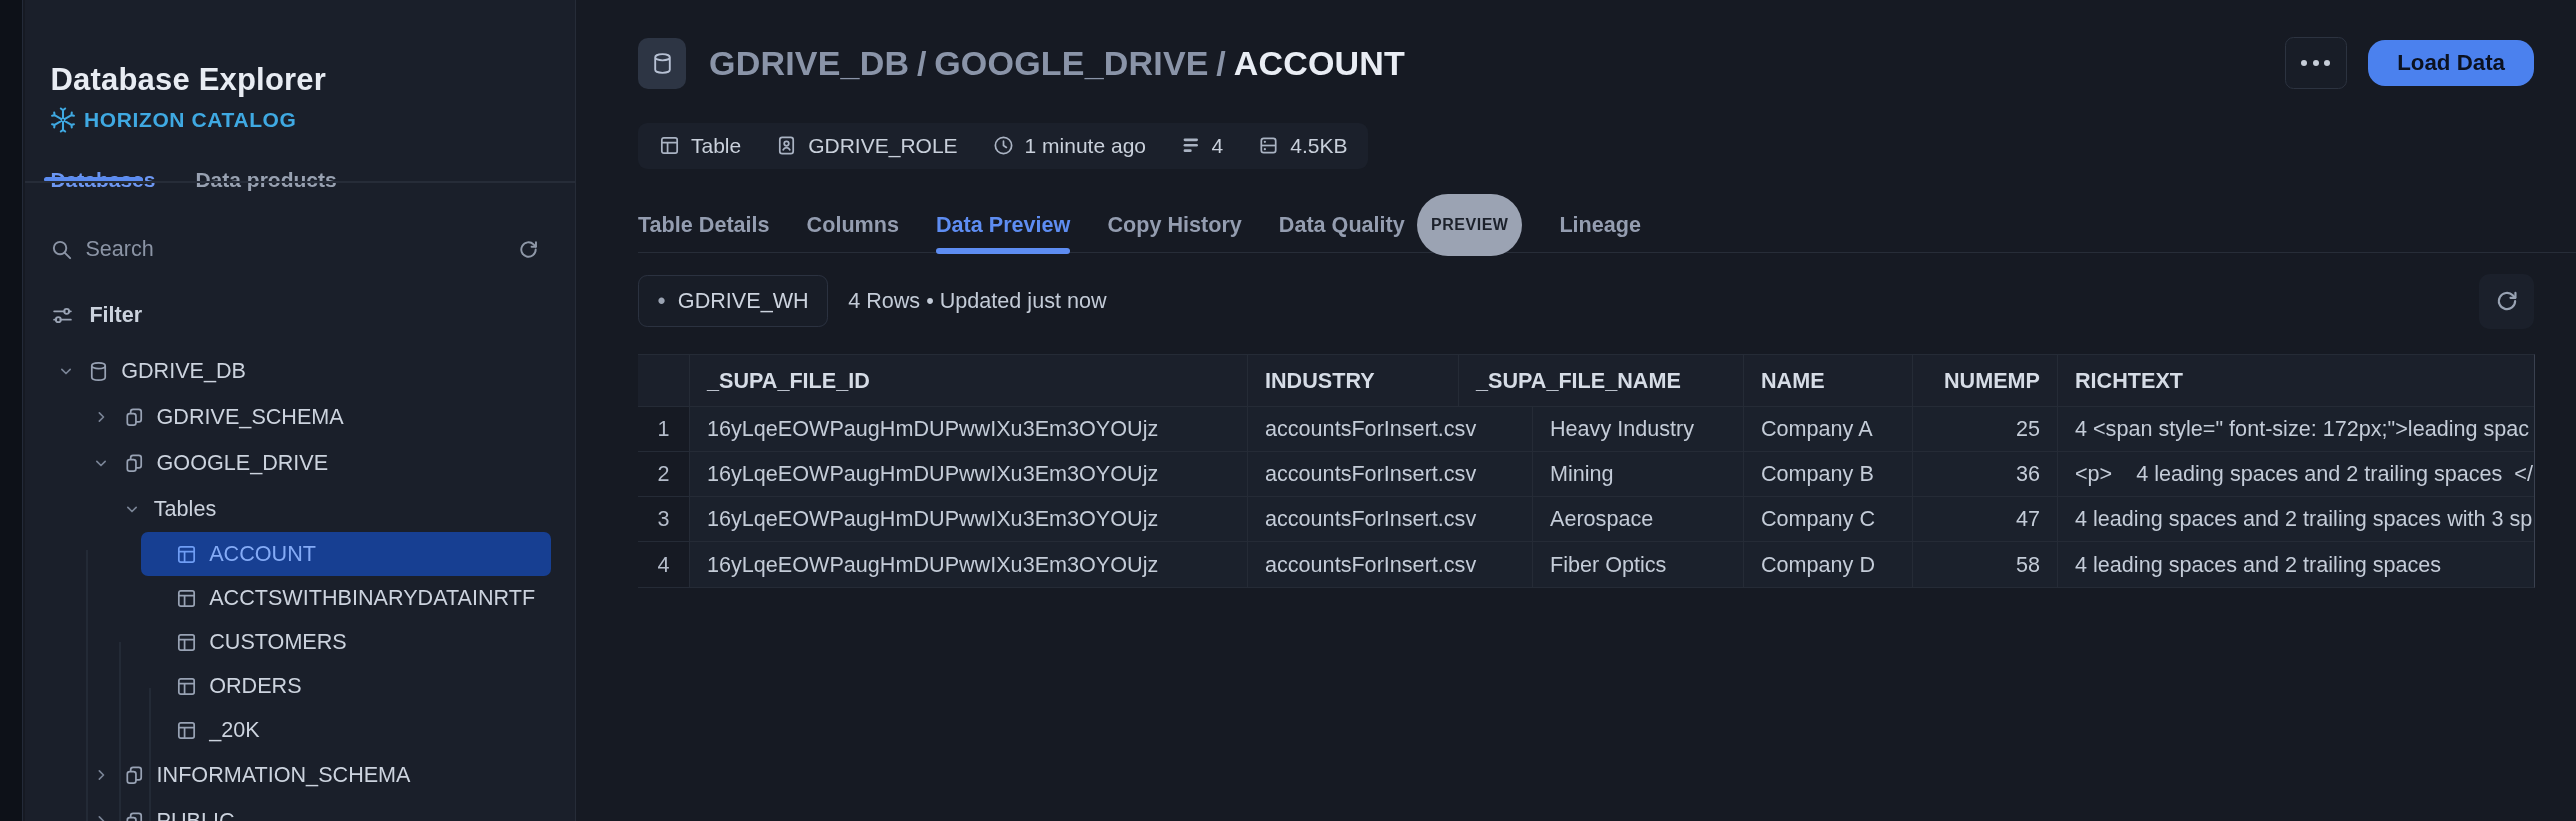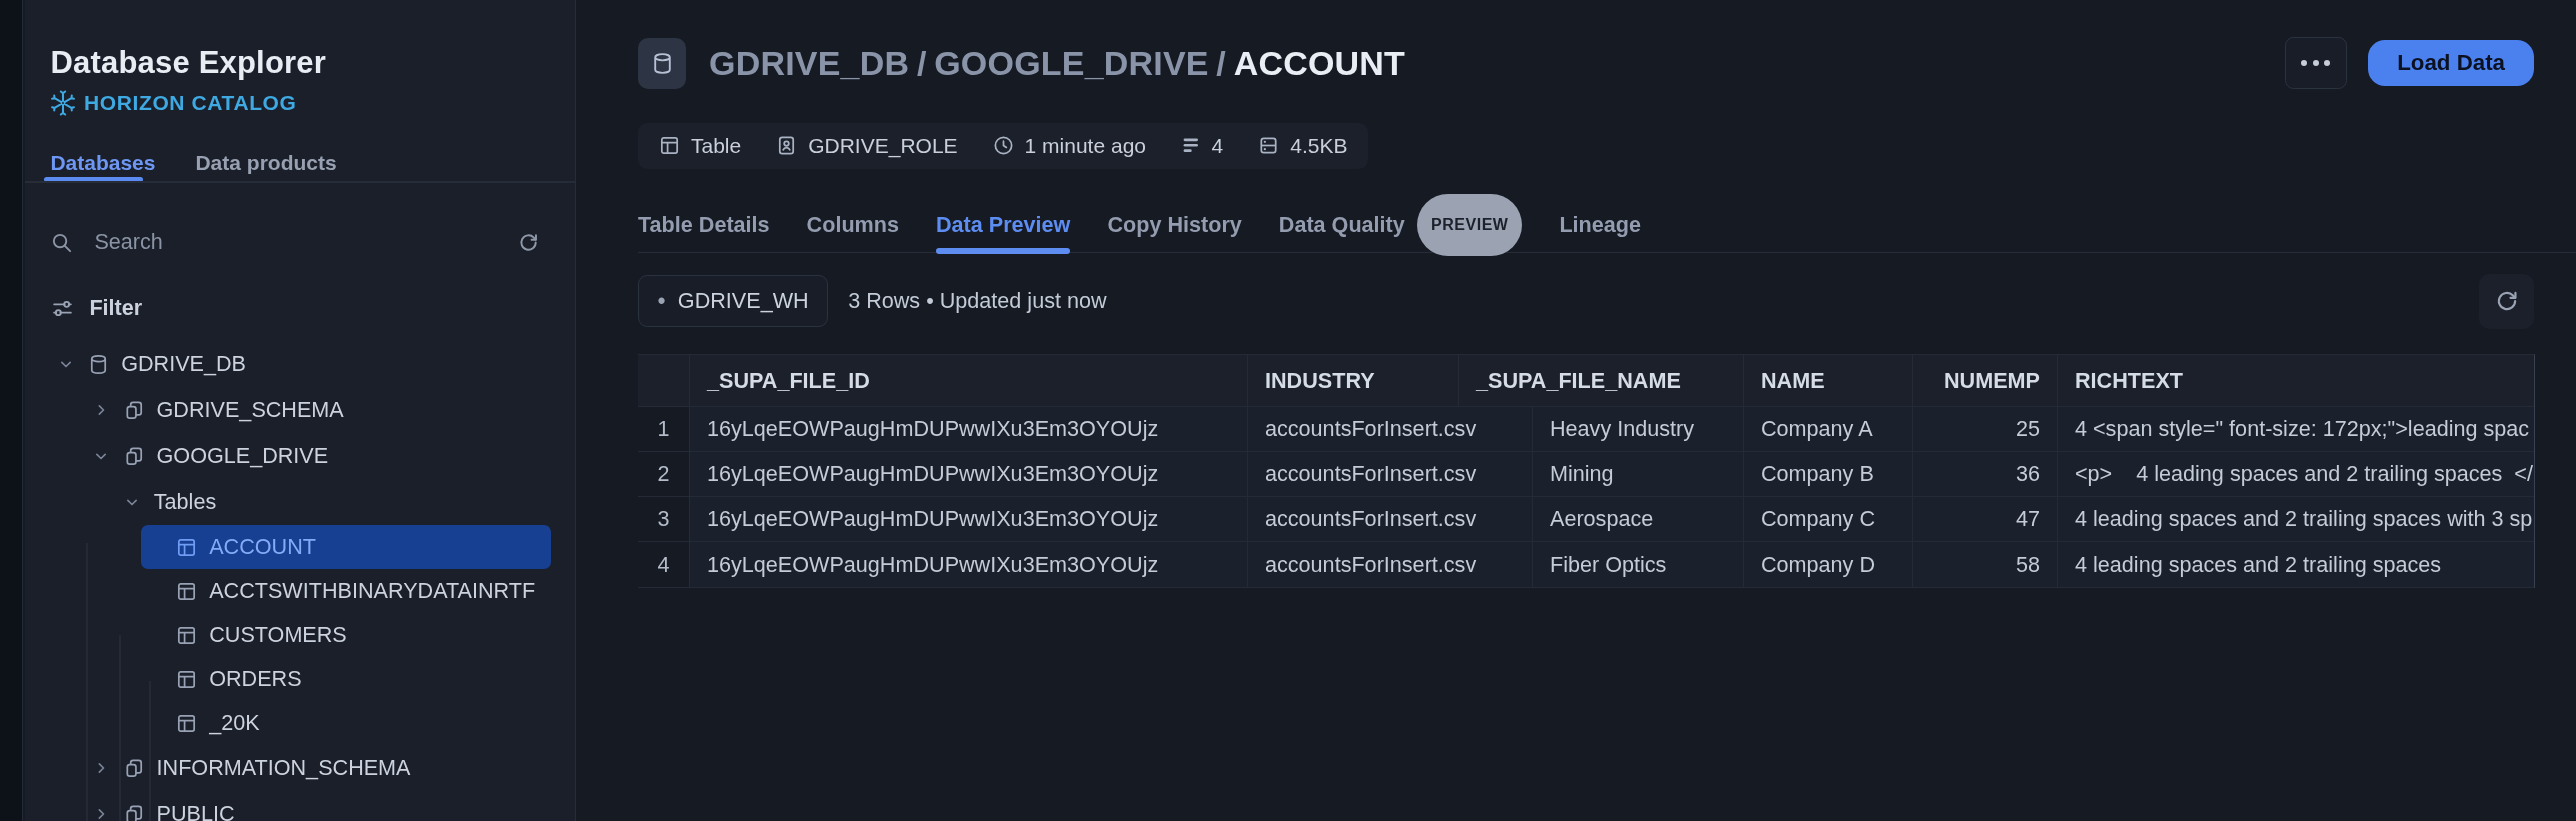--- a/index.html
+++ b/index.html
@@ -10,31 +10,31 @@
     position:relative;
   }
   svg { display:block; }
 
   
   .left-strip{ position:absolute; left:0; top:0; width:23px; height:821px;
     background:#0d1118; border-right:1.5px solid #232a38; }
   .sidebar{ position:absolute; left:25px; top:0; width:551px; height:821px;
     background:#1a1f2a; border-right:1.5px solid #262c38; }
   .sb-inner{ padding:0 0 0 25.4px; }
-  .sb-title{ font-size:31px; font-weight:700; color:#e8ecf3; margin-top:45px; letter-spacing:0.2px; }
+  .sb-title{ font-size:31px; font-weight:700; color:#e8ecf3; margin-top:62px; letter-spacing:0.2px; }
   .sb-sub{ display:flex; align-items:center; gap:7.7px; margin-top:9.2px;
     color:#3fa9e2; font-size:21px; font-weight:700; letter-spacing:0.6px; }
   .sb-tabs{ display:flex; gap:40px; margin-top:35px; font-size:21px; font-weight:600; }
   .sb-tab{ color:#98a1b1; padding-bottom:20px; cursor:pointer; }
   .sb-tab.active{ color:#6d97f2; }
   .sb-tabline{ position:absolute; left:0; right:0; top:181px; height:1.5px; background:#262c38; }
   .sb-underline{ position:absolute; left:19px; top:177px; width:99px; height:5.4px;
     border-radius:3.1px; background:#5b8bf0; }
 
-  .sb-search{ display:flex; align-items:center; gap:21px; margin-top:34px; color:#8b94a5; position:relative; }
+  .sb-search{ display:flex; align-items:center; gap:12px; margin-top:24px; color:#8b94a5; position:relative; }
   .sb-search input{ background:transparent; border:none; outline:none; color:#c6cdd9;
     font-size:21.6px; font-family:inherit; width:339px; }
   .sb-search input::placeholder{ color:#8b94a5; }
   .sb-refresh{ position:absolute; right:35px; top:1.5px; color:#8f98a8; cursor:pointer; }
 
   .sb-filter{ display:flex; align-items:center; gap:14px; margin-top:40px;
     color:#cbd2dd; font-size:21.6px; font-weight:600; cursor:pointer; }
 
   .tree{ margin-top:20px; position:relative; font-size:21.6px; }
   .tree-row{ height:46px; display:flex; align-items:center; gap:10.8px; color:#ccd3de; cursor:pointer; position:relative; }
@@ -420,21 +420,21 @@
     <div class="m-tab">
         <span>Lineage</span>
       </div>
   </div>
 
   <div class="pv-bar">
     <div class="wh-pill">
       <span class="dot">•</span>
       <span>GDRIVE_WH</span>
     </div>
-    <span class="pv-status">3 Rows • Updated just now</span>
+    <span class="pv-status">4 Rows • Updated just now</span>
     <div class="pv-refresh">
       <span>
           <svg width="26" height="26" viewBox="0 0 24 24">
             <use href="#i-refresh"></use>
           </svg>
         </span>
     </div>
   </div>
 
   <div class="grid">

